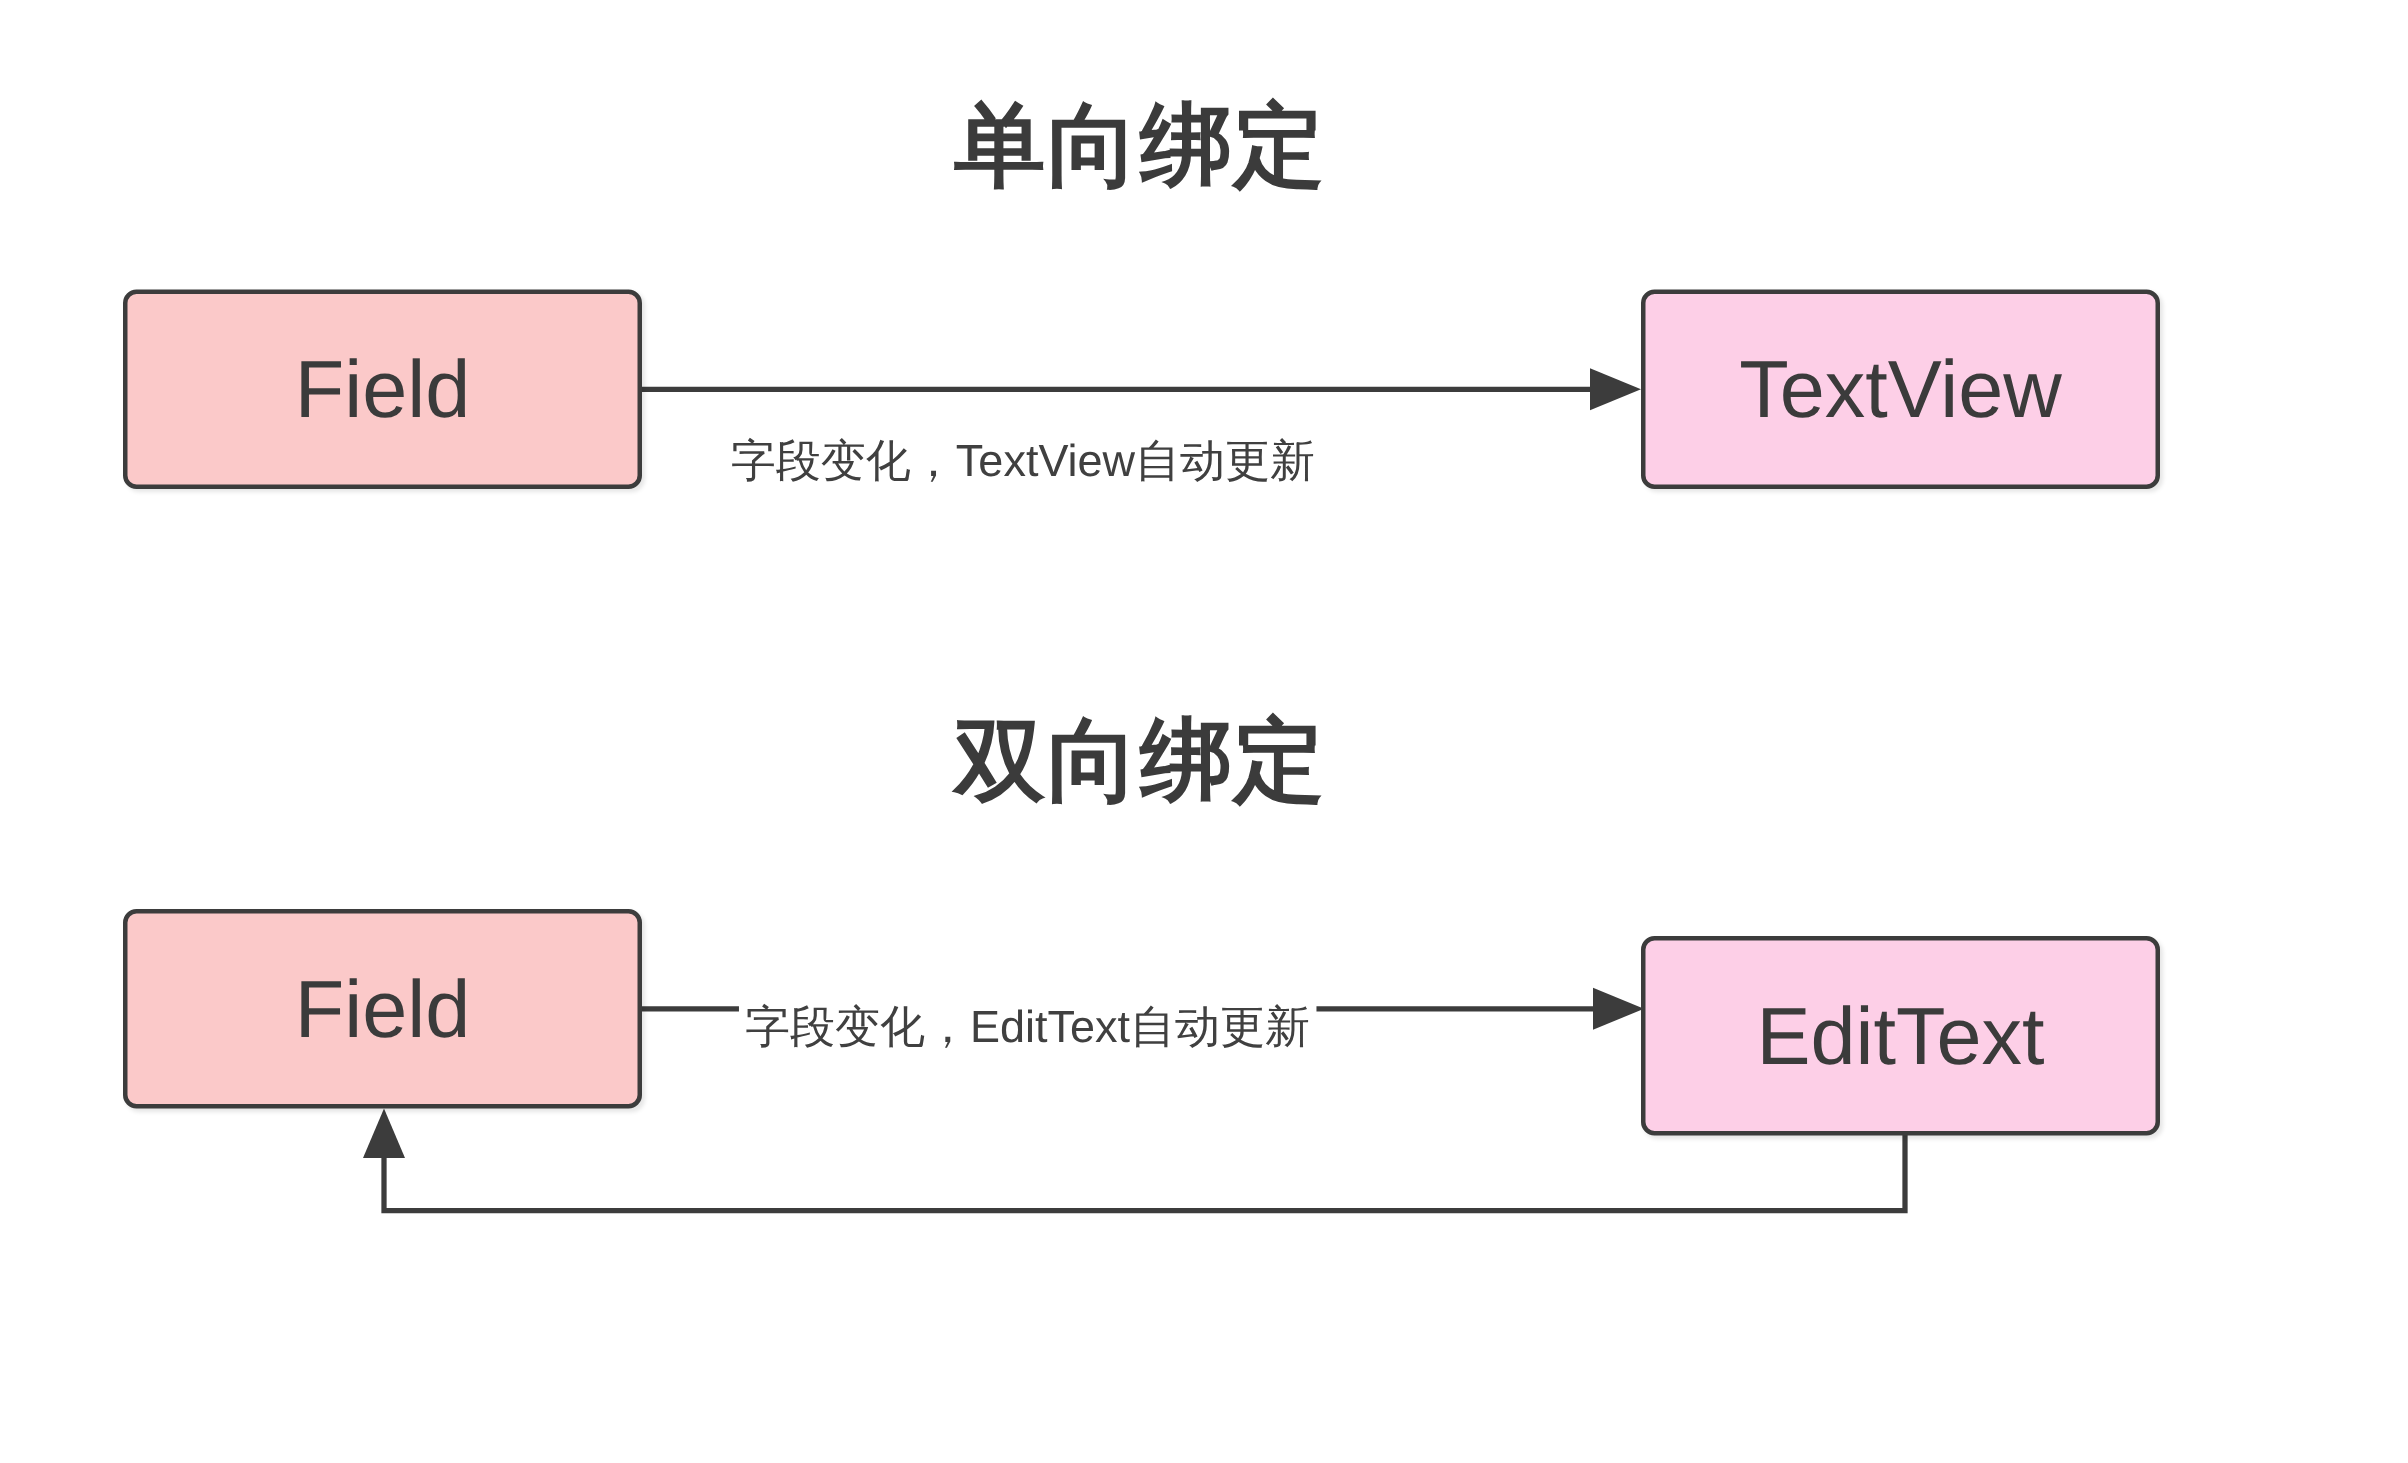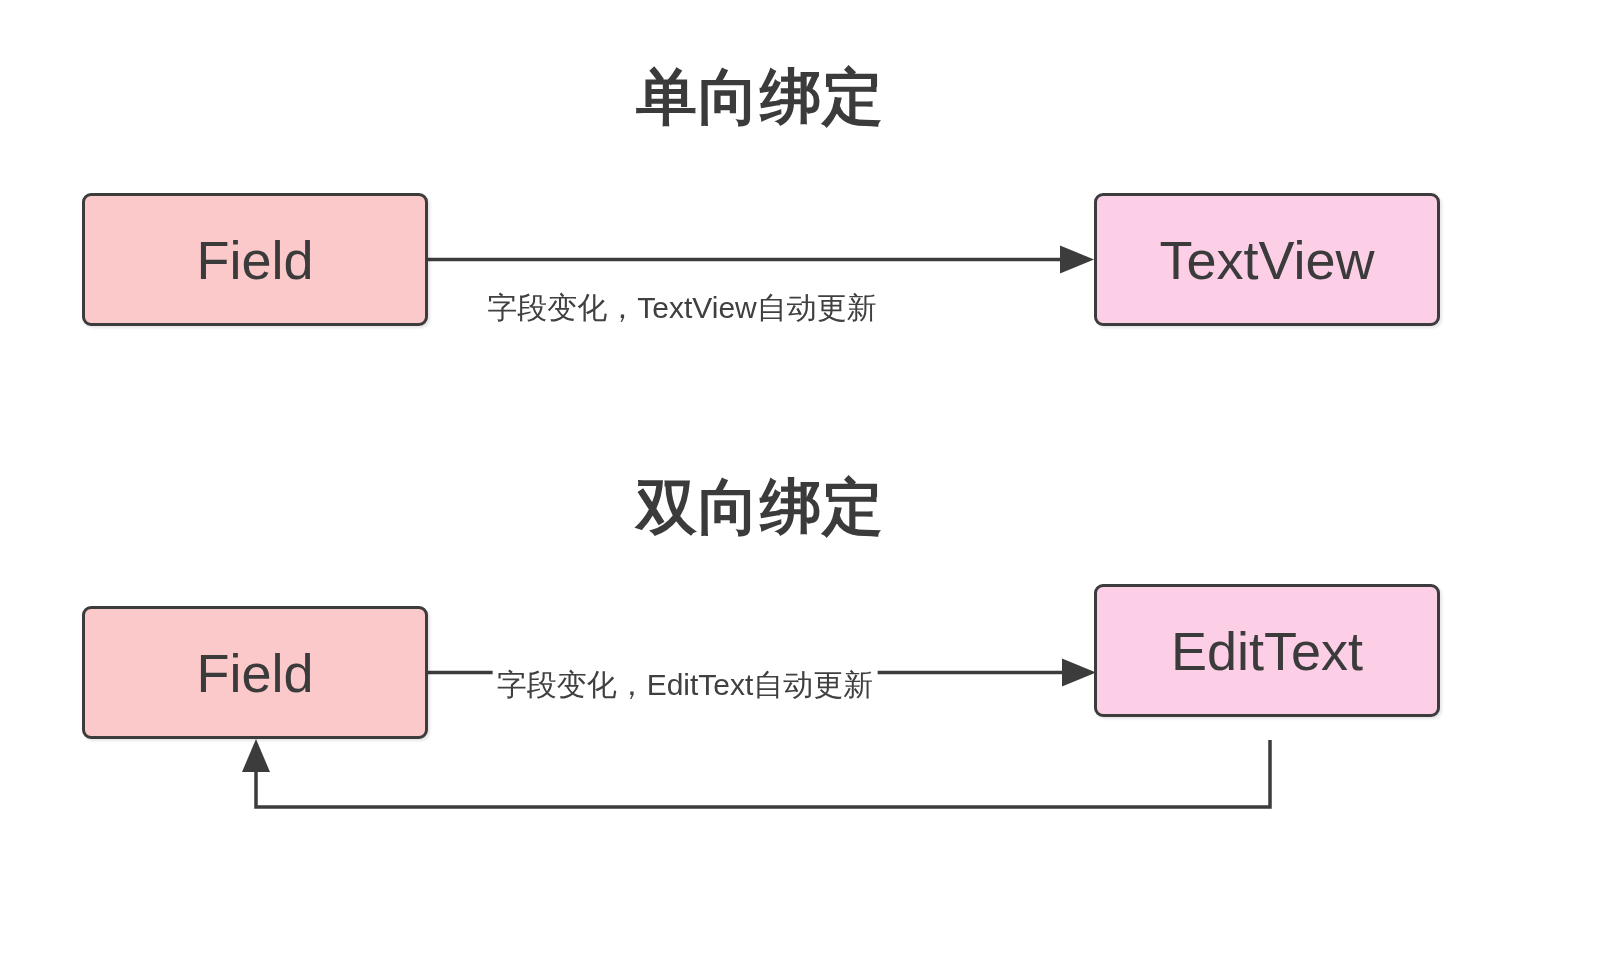--- a/index.html
+++ b/index.html
@@ -91,20 +91,20 @@
   </div>
 
   <div class="edge-label" style="left:682px; top:260px;margin-top:48px;">字段变化，TextView自动更新</div>
 
   <div class="section-title" style="left:760px; top:508px;">双向绑定</div>
 
   <div class="node node-source" style="left:82px; top:606px;">
     <span class="node-label">Field</span>
   </div>
 
-  <div class="node node-target" style="left:1094px; top:584px;">
+  <div class="node node-target" style="left:1094px; top:624px;">
     <span class="node-label">EditText</span>
   </div>
 
   <div class="edge-label" style="left:685px; top:673px;margin-top:12px;">字段变化，EditText自动更新</div>
 
 
 </div>
 
 </body></html>

